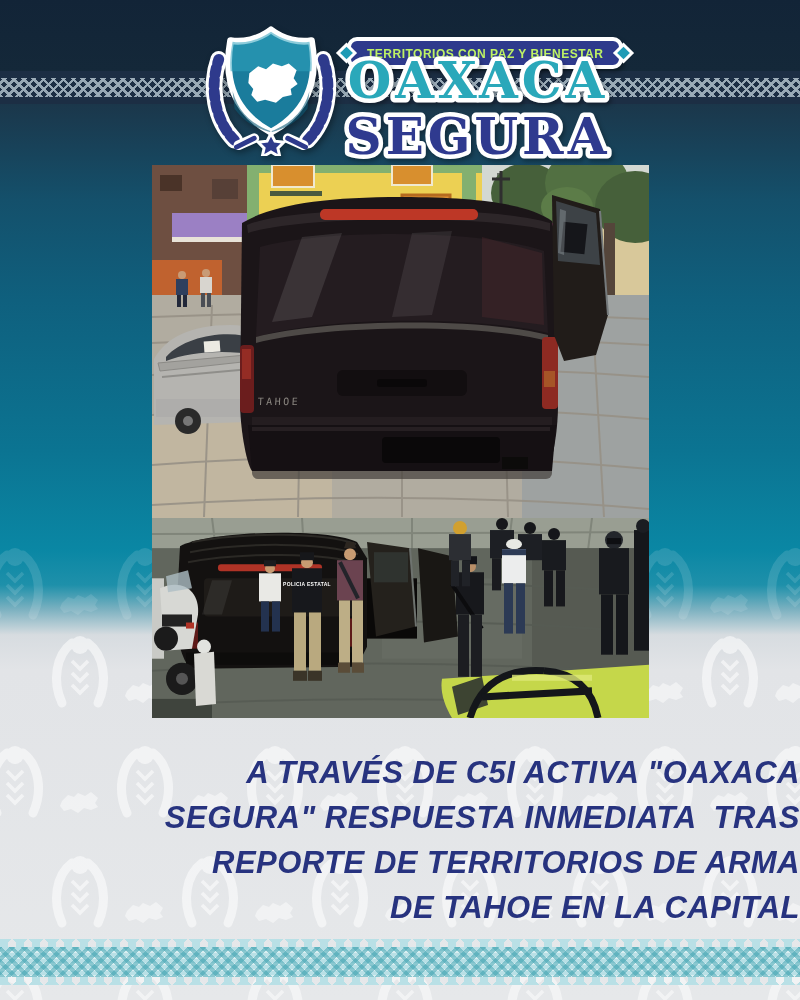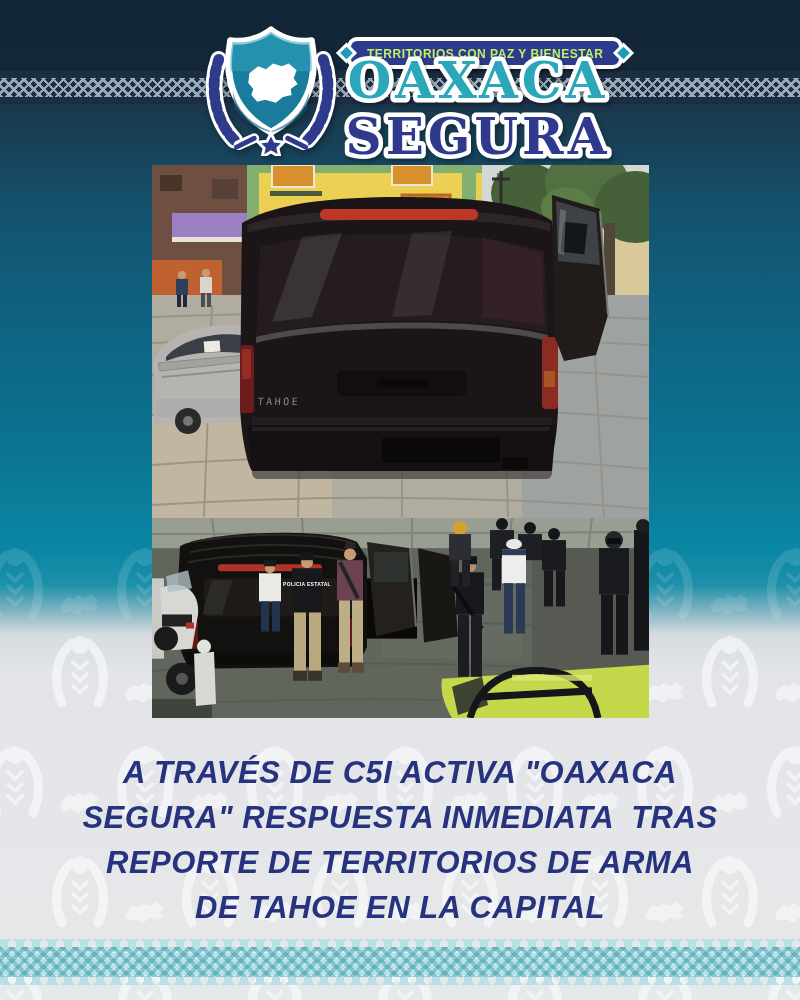--- a/index.html
+++ b/index.html
@@ -34,21 +34,21 @@
     paint-order:stroke;stroke:#ffffff;stroke-linejoin:round;}
   .t-oaxaca{font-size:50px;letter-spacing:4px;fill:#2aa8ba;stroke-width:9px;}
   .t-segura{font-size:50px;letter-spacing:4px;fill:#2f3a8f;stroke-width:9px;}
   
   .photo{position:absolute;left:152px;width:497px;z-index:2;display:block;}
   .photo1{top:165px;height:353px;}
   .photo2{top:518px;height:200px;}
   
   .wm{position:absolute;left:0;top:545px;width:800px;height:455px;z-index:0;color:#fff;pointer-events:none;}
   
-  .headline{position:absolute;left:0;top:750px;width:800px;z-index:3;text-align:center;}
+  .headline{position:absolute;left:0;top:750px;width:800px;z-index:3;text-align:right;}
   .headline-line{font-weight:bold;font-style:italic;font-size:31px;line-height:45px;
     color:#27337f;white-space:pre;letter-spacing:.5px;}
   
   .bottom-band{position:absolute;left:0;top:947px;width:800px;height:30px;z-index:2;background:#b9e0e6;
     background-image:
       repeating-linear-gradient(45deg, rgba(74,168,181,.55) 0 4px, transparent 4px 9px),
       repeating-linear-gradient(-45deg, rgba(74,168,181,.55) 0 4px, transparent 4px 9px),
       repeating-linear-gradient(0deg, rgba(255,255,255,.45) 0 2px, transparent 2px 6px);}
   .bottom-band::before{content:"";position:absolute;left:0;right:0;top:-8px;height:8px;
     background-image:

